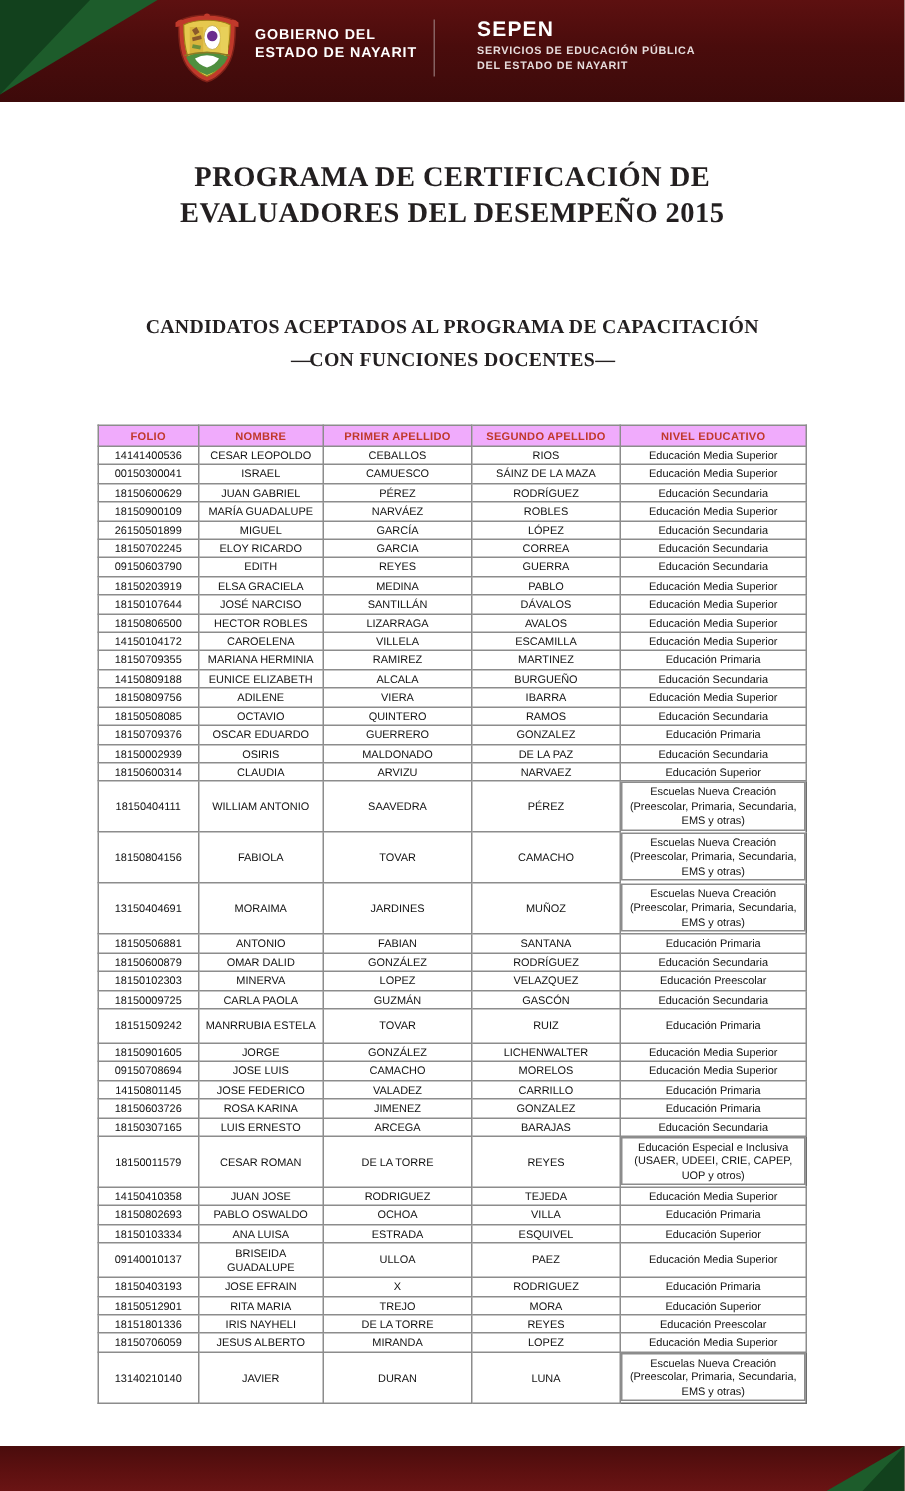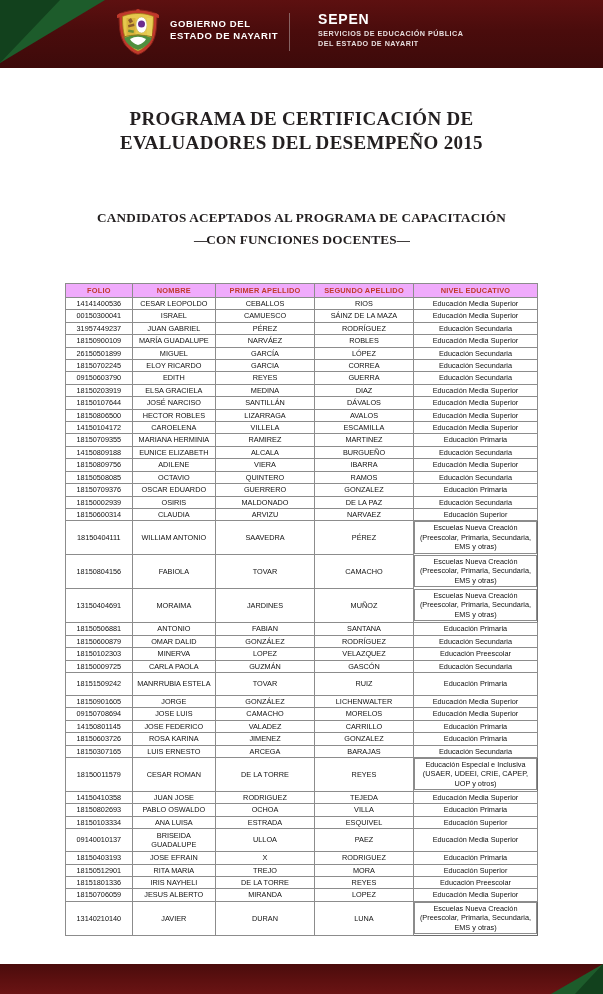--- a/index.html
+++ b/index.html
@@ -279,21 +279,21 @@
           <td>Educación Media Superior</td>
         </tr>
         <tr>
           <td>00150300041</td>
           <td>ISRAEL</td>
           <td>CAMUESCO</td>
           <td>SÁINZ DE LA MAZA</td>
           <td>Educación Media Superior</td>
         </tr>
         <tr>
-          <td>31957449237</td>
+          <td>18150600629</td>
           <td>JUAN GABRIEL</td>
           <td>PÉREZ</td>
           <td>RODRÍGUEZ</td>
           <td>Educación Secundaria</td>
         </tr>
         <tr>
           <td>18150900109</td>
           <td>MARÍA GUADALUPE</td>
           <td>NARVÁEZ</td>
           <td>ROBLES</td>
@@ -317,21 +317,21 @@
           <td>09150603790</td>
           <td>EDITH</td>
           <td>REYES</td>
           <td>GUERRA</td>
           <td>Educación Secundaria</td>
         </tr>
         <tr>
           <td>18150203919</td>
           <td>ELSA GRACIELA</td>
           <td>MEDINA</td>
-          <td>DIAZ</td>
+          <td>PABLO</td>
           <td>Educación Media Superior</td>
         </tr>
         <tr>
           <td>18150107644</td>
           <td>JOSÉ NARCISO</td>
           <td>SANTILLÁN</td>
           <td>DÁVALOS</td>
           <td>Educación Media Superior</td>
         </tr>
         <tr>

